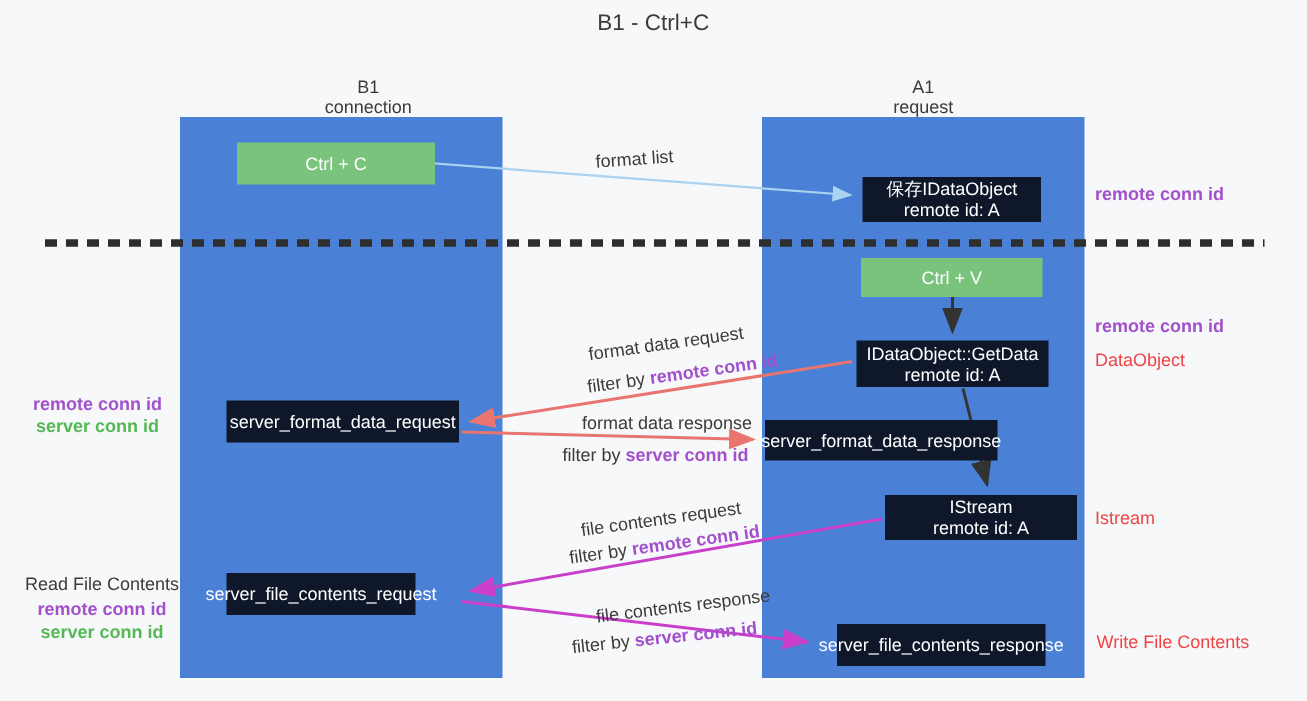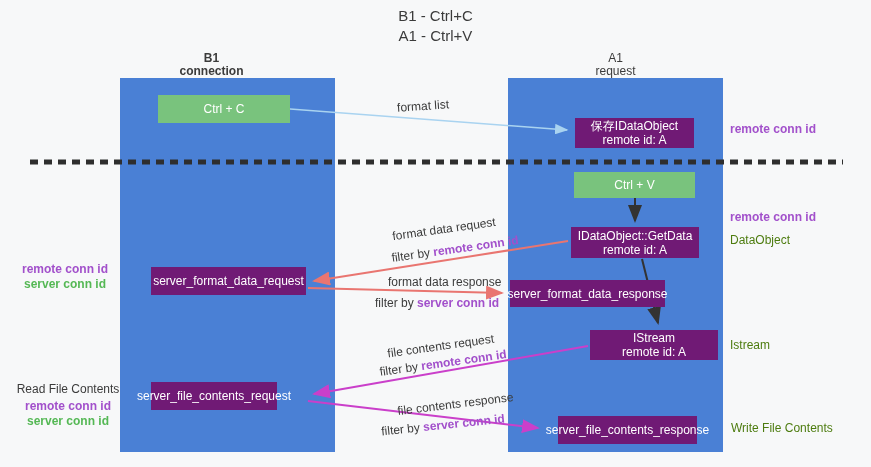--- a/index.html
+++ b/index.html
@@ -3,39 +3,38 @@
 <meta charset="utf-8">
 <style>
   html,body{margin:0;padding:0;background:#f7f8f9;font-family:"Liberation Sans",sans-serif;}
   .canvas{position:relative;width:871px;height:467px;background:#f7f8f9;overflow:hidden;}
   .abs{position:absolute;}
   .title{top:6px;left:0;width:871px;text-align:center;color:#3b3b3b;font-size:15px;line-height:20px;}
   .colheader{top:52px;width:215px;text-align:center;color:#3b3b3b;font-size:12px;line-height:13px;}
   .column{top:78px;width:215px;height:374px;background:#4a80d5;}
   .node{color:#ffffff;font-size:12px;line-height:14px;display:flex;flex-direction:column;align-items:center;justify-content:center;text-align:center;box-sizing:border-box;}
   .green{background:#79c37d;}
-  .orange{background:#701a75;}
-  .sidelabel{font-size:12px;color:#4d7c0f;white-space:nowrap;}
+  .orange{background:#0f172a;}
+  .sidelabel{font-size:12px;color:#ef4444;white-space:nowrap;}
   .purple{color:#a250cb;font-weight:bold;}
   .greentxt{color:#55b855;font-weight:bold;}
   .flowlabel{font-size:12px;color:#3b3b3b;white-space:nowrap;transform-origin:center;}
   .leftgroup{text-align:center;line-height:15px;font-size:12px;}
   svg{position:absolute;top:0;left:0;}
 </style>
 </head>
 <body>
 
 <div class="canvas">
 
   <div class="abs title">
     <div>B1 - Ctrl+C</div>
-    <div>A1 - Ctrl+V</div>
   </div>
 
-  <div class="abs colheader" style="left:104px;font-weight:bold;">
+  <div class="abs colheader" style="left:138px;">
     <div>B1</div>
     <div>connection</div>
   </div>
   <div class="abs colheader" style="left:508px;">
     <div>A1</div>
     <div>request</div>
   </div>
 
   <div class="abs column" style="left:120px;"></div>
   <div class="abs column" style="left:508px;"></div>

